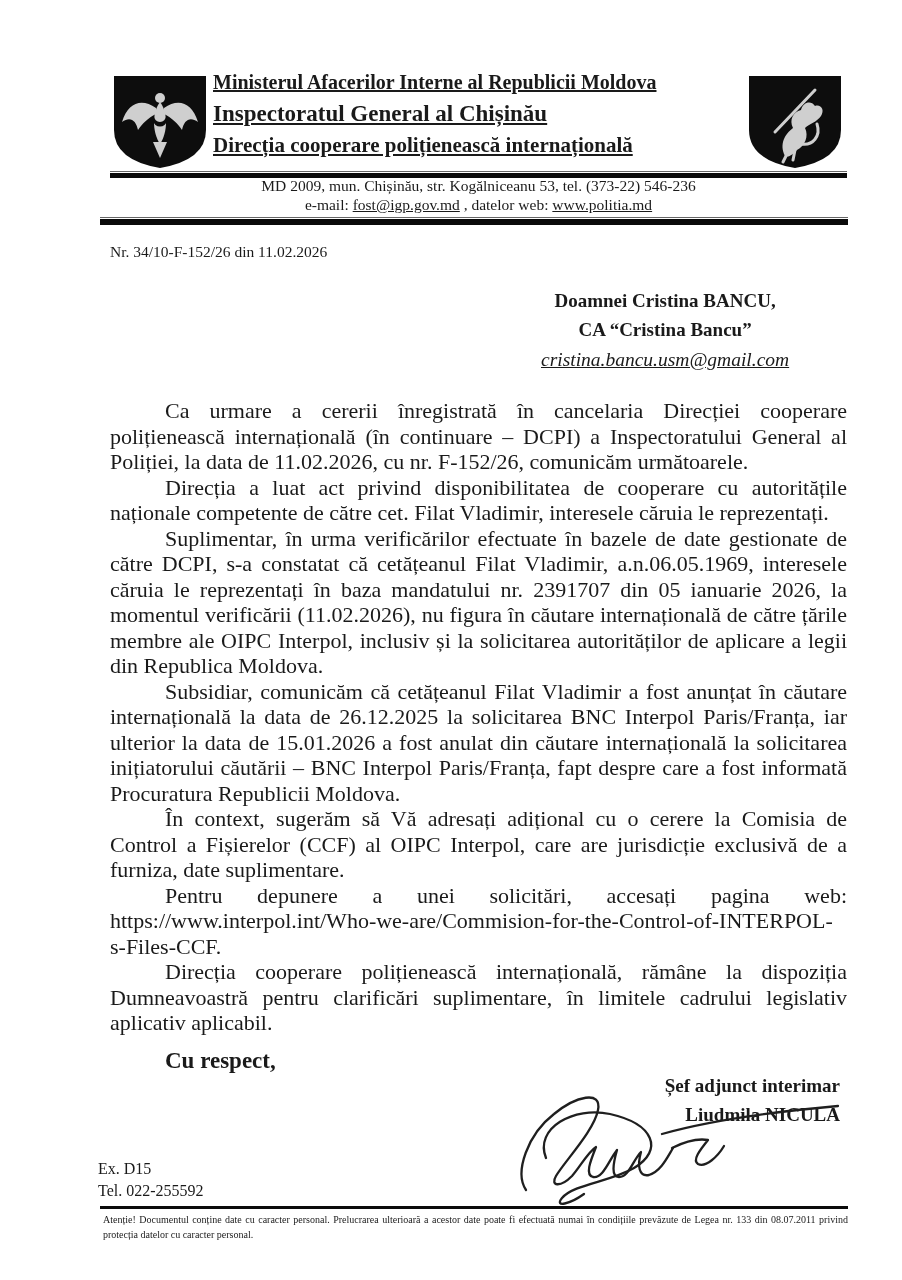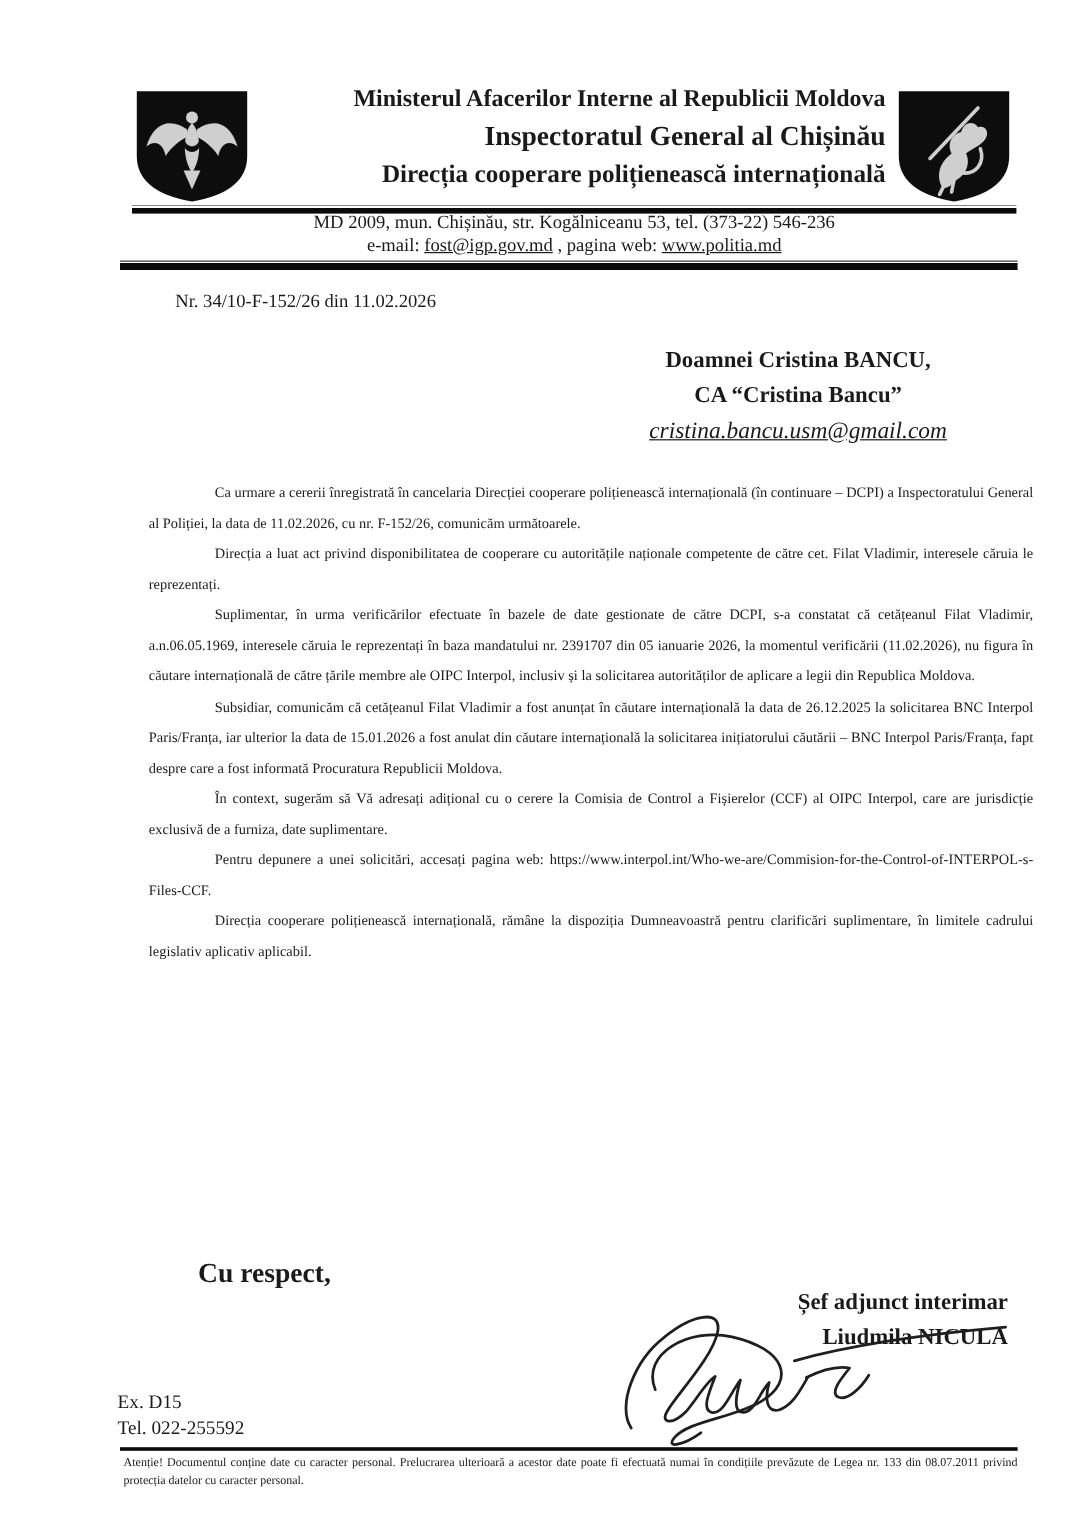--- a/index.html
+++ b/index.html
@@ -13,49 +13,49 @@
     color: #1a1a1a;
     font-family: "Liberation Serif", "DejaVu Serif", serif;
     overflow: hidden;
   }
   
   .emblem { position: absolute; top: 74px; width: 100px; height: 96px; }
   .emblem-left  { left: 110px; }
   .emblem-right { left: 745px; }
   .header-text {
     position: absolute; left: 213px; top: 72px; width: 525px;
-    text-align: right; font-weight: bold; line-height: 1.08;
+    text-align: left; font-weight: bold; line-height: 1.08; text-decoration: underline;
   }
   .header-text .h1 { font-size: 20px; margin-bottom: 8px; }
   .header-text .h2 { font-size: 23px; margin-bottom: 8px; }
   .header-text .h3 { font-size: 21px; }
   .rule {
     position: absolute;
     background: linear-gradient(to bottom, #666 0, #666 1px, #fff 1px, #fff 2px, #0a0a0a 2px, #0a0a0a 100%);
   }
   .rule1 { left: 110px; top: 171px; width: 737px; height: 7px; }
   .rule2 { left: 100px; top: 217px; width: 748px; height: 8px; }
   .address-block {
     position: absolute; left: 110px; top: 177px; width: 737px;
     text-align: center; font-size: 15.5px; line-height: 1.22;
   }
   .address-block .link { text-decoration: underline; }
   
-  .ref-number { position: absolute; left: 110px; top: 243px; font-size: 15.5px; margin-left: 36px; }
+  .ref-number { position: absolute; left: 110px; top: 243px; font-size: 15.5px; }
   .recipient {
     position: absolute; left: 541px; top: 286px;
     font-size: 19px; font-weight: bold; line-height: 1.55; text-align: center;
   }
   .recipient .email {
     font-weight: normal; font-style: italic; text-decoration: underline; font-size: 19.5px;
   }
   
   .body-text {
-    position: absolute; left: 124px; top: 398px; width: 737px;
-    font-size: 12px; line-height: 25.5px; text-align: justify;
+    position: absolute; left: 110px; top: 398px; width: 737px;
+    font-size: 22px; line-height: 25.5px; text-align: justify;
   }
   .body-text p { text-indent: 55px; overflow-wrap: anywhere; }
   
   .salutation { position: absolute; left: 165px; top: 1048px; font-size: 23px; font-weight: bold; }
   .sig-block {
     position: absolute; left: 540px; top: 1072px; width: 300px;
     text-align: right; font-size: 19px; font-weight: bold; line-height: 1.5;
   }
   .signature-svg { position: absolute; left: 512px; top: 1086px; width: 330px; height: 122px; }
   
@@ -103,21 +103,21 @@
       </g>
       <path d="M40 82 C34 70 40 60 48 54 C44 46 48 38 56 36 C58 28 66 26 70 32 C76 30 80 36 76 42 C72 48 64 50 60 54 C64 62 60 72 52 76 C48 80 44 84 40 82 Z" fill="#cfcfcf"></path>
       <path d="M42 80 L38 88 M50 76 L48 86" stroke="#cfcfcf" stroke-width="3" fill="none" stroke-linecap="round"></path>
     </svg>
   </div>
 
   <div class="rule rule1"></div>
 
   <div class="address-block">
     <div>MD 2009, mun. Chișinău, str. Kogălniceanu 53, tel. (373-22) 546-236</div>
-    <div><span>e-mail: </span><span class="link">fost@igp.gov.md</span><span> , pagina web: </span><span class="link">www.politia.md</span></div>
+    <div><span>e-mail: </span><span class="link">fost@igp.gov.md</span><span> , datelor web: </span><span class="link">www.politia.md</span></div>
   </div>
 
   <div class="rule rule2"></div>
 
   <div class="ref-number">Nr. 34/10-F-152/26 din 11.02.2026</div>
 
   <div class="recipient">
     <div>Doamnei Cristina BANCU,</div>
     <div>CA “Cristina Bancu”</div>
     <div class="email">cristina.bancu.usm@gmail.com</div>

